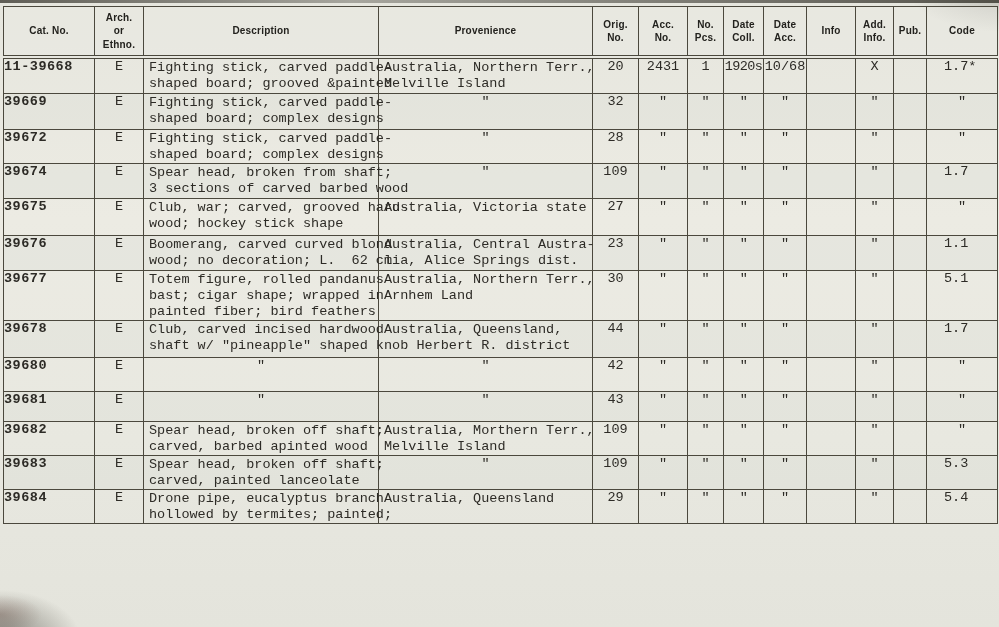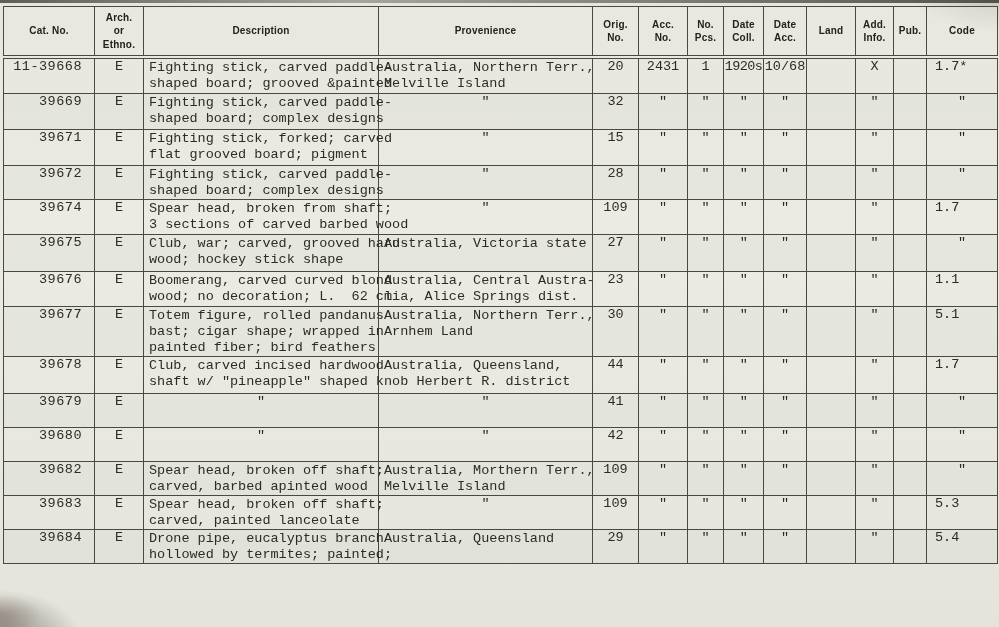--- a/index.html
+++ b/index.html
@@ -38,25 +38,25 @@
     border-bottom:4px double #4b483d;
     background:rgba(236,236,228,.35);
   }
   .ledger tbody td{
     font-size:13.5px;line-height:16px;color:#2d2b26;
     vertical-align:top;white-space:pre;
   }
   .ledger tbody tr:nth-child(even) td{background:rgba(196,203,198,.14);}
   td.a-left{text-align:left;padding:1px 0 0 5px;}
   td.a-center{text-align:center;vertical-align:middle;}
-  td.a-right{text-align:right;padding-right:12px;vertical-align:middle;font-size:14px;letter-spacing:.5px;}
+  td.a-right{text-align:left;padding-right:12px;vertical-align:middle;font-size:14px;letter-spacing:.5px;font-weight:bold;}
   td.ditto{text-align:center;vertical-align:middle;font-size:13.5px;}
   td.vb{vertical-align:bottom;padding-bottom:3px;margin-top:44px;}
   td.col-dcoll{letter-spacing:-.6px;}
-  td.col-code{text-align:left;padding-left:8px;vertical-align:middle;}
+  td.col-code{text-align:left;padding-left:17px;vertical-align:middle;}
   td.col-code.ditto{text-align:center;padding-left:0;}
 </style>
 </head>
 <body>
 
 <div class="page"></div>
 <div class="top-edge"></div>
 
 <table class="ledger">
   <colgroup>
@@ -85,21 +85,21 @@
         <th>Orig.
 No.</th>
         <th>Acc.
 No.</th>
         <th>No.
 Pcs.</th>
         <th>Date
 Coll.</th>
         <th>Date
 Acc.</th>
-        <th>Land</th>
+        <th>Info</th>
         <th>Add.
 Info.</th>
         <th>Pub.</th>
         <th>Code</th>
       </tr>
   </thead>
   <tbody>
       <tr style="height: 36px;">
         <td class="col-cat a-right">11-39668</td>
         <td class="col-ae a-center">E</td>
@@ -126,36 +126,20 @@
         <td class="col-orig a-center">32</td>
         <td class="col-acc ditto">"</td>
         <td class="col-pcs ditto">"</td>
         <td class="col-dcoll ditto">"</td>
         <td class="col-dacc ditto">"</td>
         <td class="col-photo a-center"></td>
         <td class="col-add ditto">"</td>
         <td class="col-pub a-center"></td>
         <td class="col-code ditto">"</td>
       </tr>
-      <tr style="height: 36px;">
-        <td class="col-cat a-right">39671</td>
-        <td class="col-ae a-center">E</td>
-        <td class="col-desc a-left">Fighting stick, forked; carved
-flat grooved board; pigment</td>
-        <td class="col-prov ditto">"</td>
-        <td class="col-orig a-center">15</td>
-        <td class="col-acc ditto">"</td>
-        <td class="col-pcs ditto">"</td>
-        <td class="col-dcoll ditto">"</td>
-        <td class="col-dacc ditto">"</td>
-        <td class="col-photo a-center"></td>
-        <td class="col-add ditto">"</td>
-        <td class="col-pub a-center"></td>
-        <td class="col-code ditto">"</td>
-      </tr>
       <tr style="height: 34px;">
         <td class="col-cat a-right">39672</td>
         <td class="col-ae a-center">E</td>
         <td class="col-desc a-left">Fighting stick, carved paddle-
 shaped board; complex designs</td>
         <td class="col-prov ditto">"</td>
         <td class="col-orig a-center">28</td>
         <td class="col-acc ditto">"</td>
         <td class="col-pcs ditto">"</td>
         <td class="col-dcoll ditto">"</td>
@@ -243,40 +227,40 @@
         <td class="col-acc ditto">"</td>
         <td class="col-pcs ditto">"</td>
         <td class="col-dcoll ditto">"</td>
         <td class="col-dacc ditto">"</td>
         <td class="col-photo a-center"></td>
         <td class="col-add ditto">"</td>
         <td class="col-pub a-center"></td>
         <td class="col-code a-center">1.7</td>
       </tr>
       <tr style="height: 34px;">
-        <td class="col-cat a-right">39679</td>
+        <td class="col-cat a-right">39680</td>
         <td class="col-ae a-center">E</td>
         <td class="col-desc ditto">"</td>
         <td class="col-prov ditto">"</td>
-        <td class="col-orig a-center">41</td>
-        <td class="col-acc ditto">"</td>
-        <td class="col-pcs ditto">"</td>
-        <td class="col-dcoll ditto">"</td>
-        <td class="col-dacc ditto">"</td>
-        <td class="col-photo a-center"></td>
-        <td class="col-add ditto">"</td>
-        <td class="col-pub a-center"></td>
-        <td class="col-code ditto">"</td>
-      </tr>
-      <tr style="height: 34px;">
-        <td class="col-cat a-right">39680</td>
+        <td class="col-orig a-center">42</td>
+        <td class="col-acc ditto">"</td>
+        <td class="col-pcs ditto">"</td>
+        <td class="col-dcoll ditto">"</td>
+        <td class="col-dacc ditto">"</td>
+        <td class="col-photo a-center"></td>
+        <td class="col-add ditto">"</td>
+        <td class="col-pub a-center"></td>
+        <td class="col-code ditto">"</td>
+      </tr>
+      <tr style="height: 30px;">
+        <td class="col-cat a-right">39681</td>
         <td class="col-ae a-center">E</td>
         <td class="col-desc ditto">"</td>
         <td class="col-prov ditto">"</td>
-        <td class="col-orig a-center">42</td>
+        <td class="col-orig a-center">43</td>
         <td class="col-acc ditto">"</td>
         <td class="col-pcs ditto">"</td>
         <td class="col-dcoll ditto">"</td>
         <td class="col-dacc ditto">"</td>
         <td class="col-photo a-center"></td>
         <td class="col-add ditto">"</td>
         <td class="col-pub a-center"></td>
         <td class="col-code ditto">"</td>
       </tr>
       <tr style="height: 33px;">

